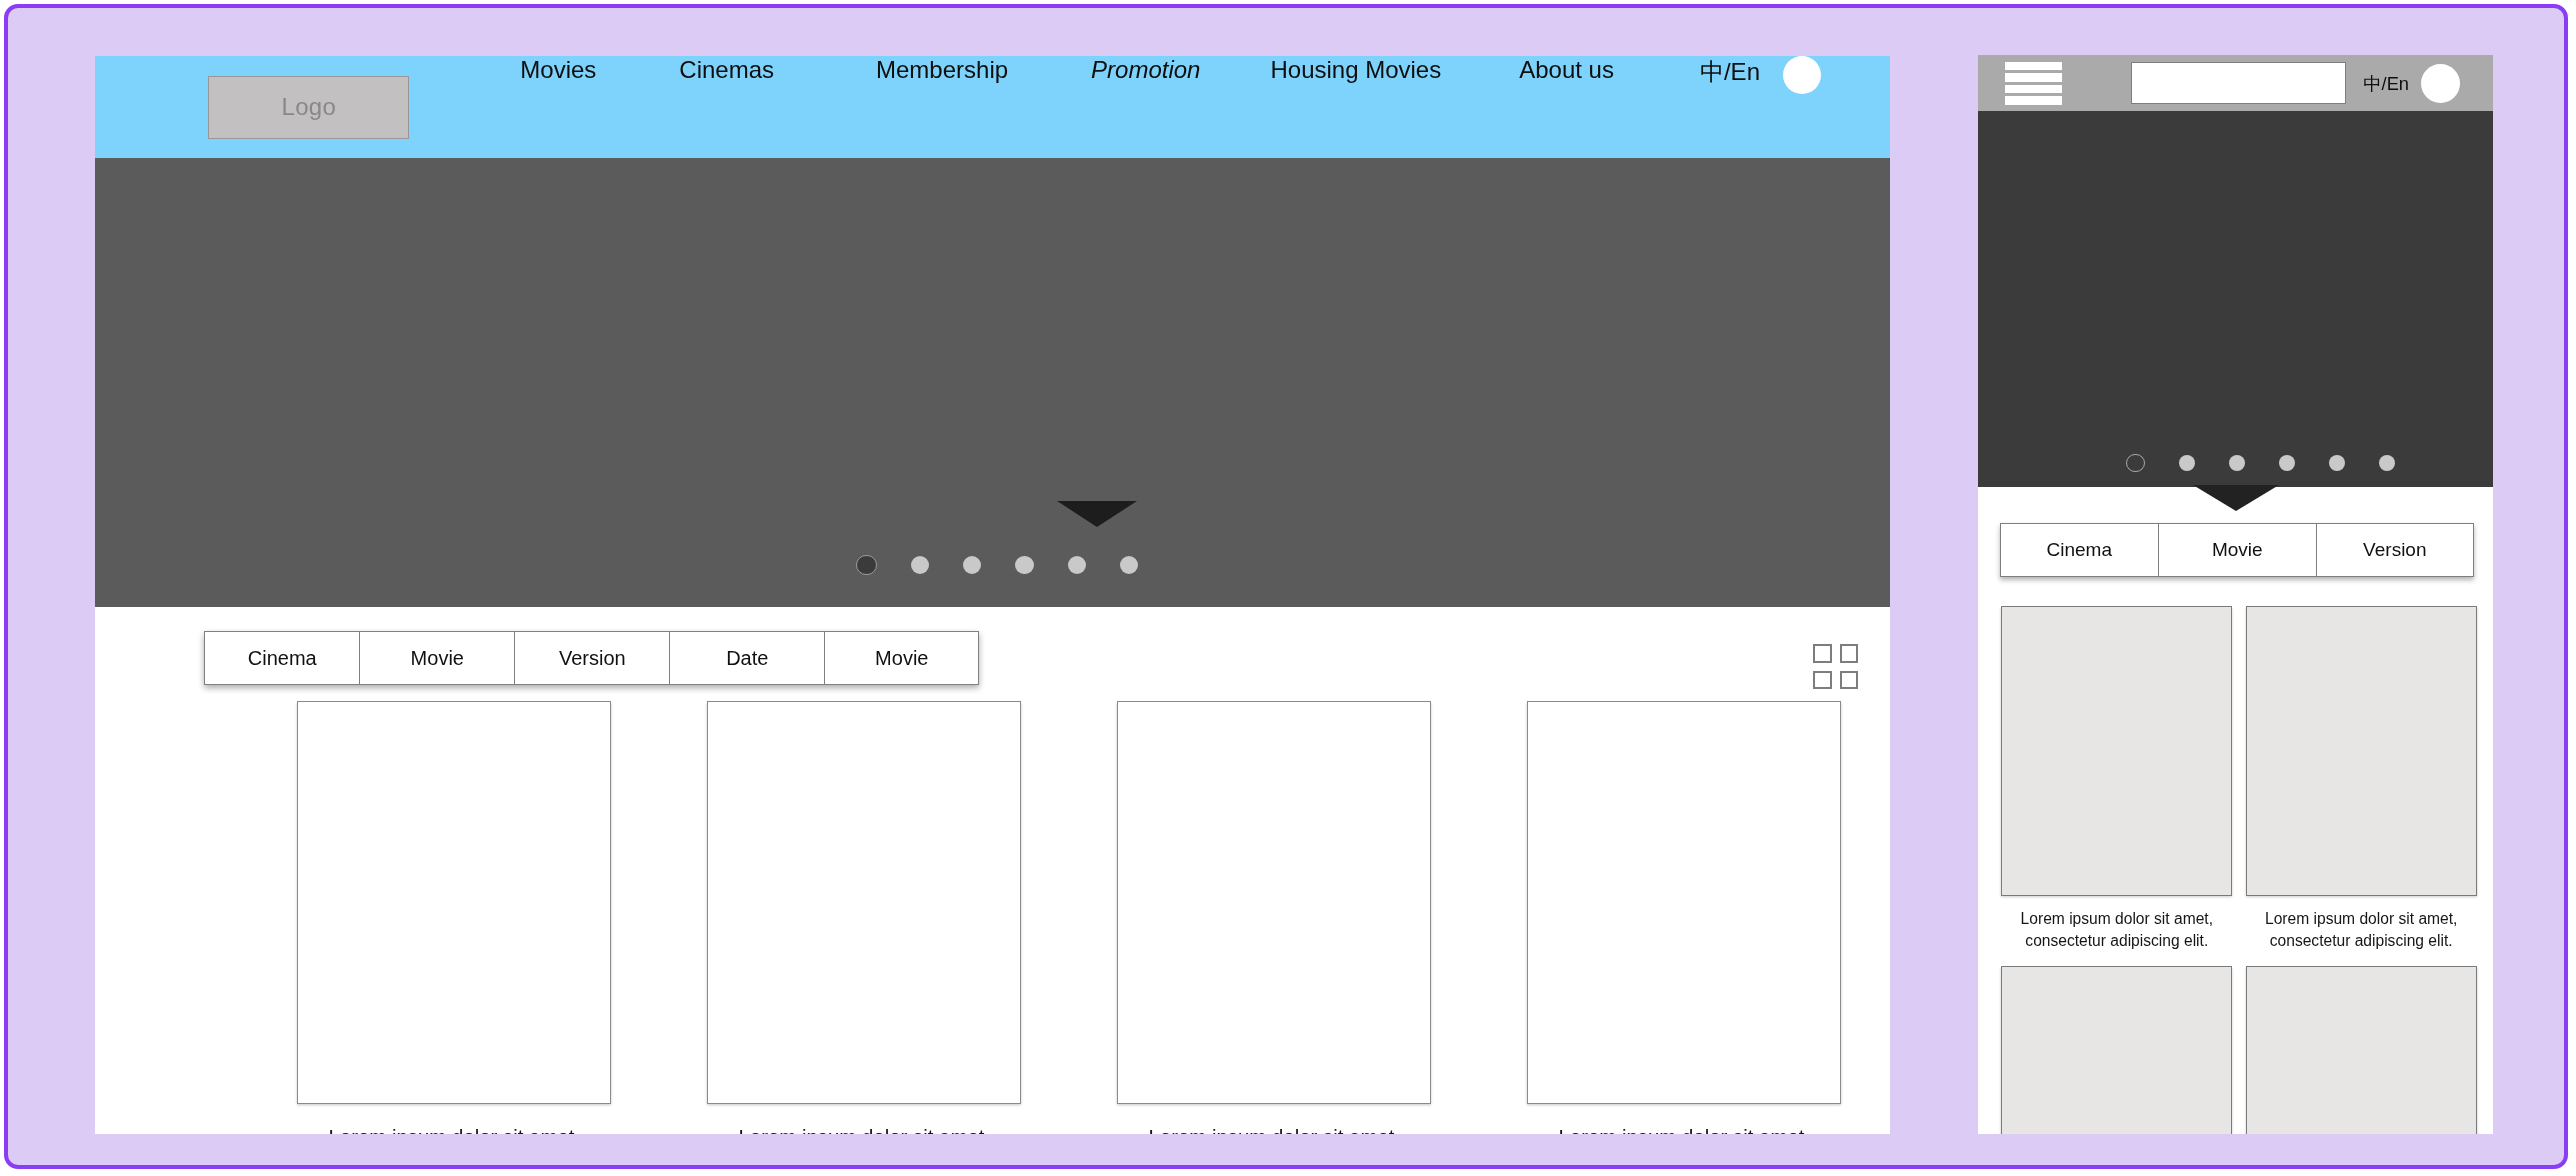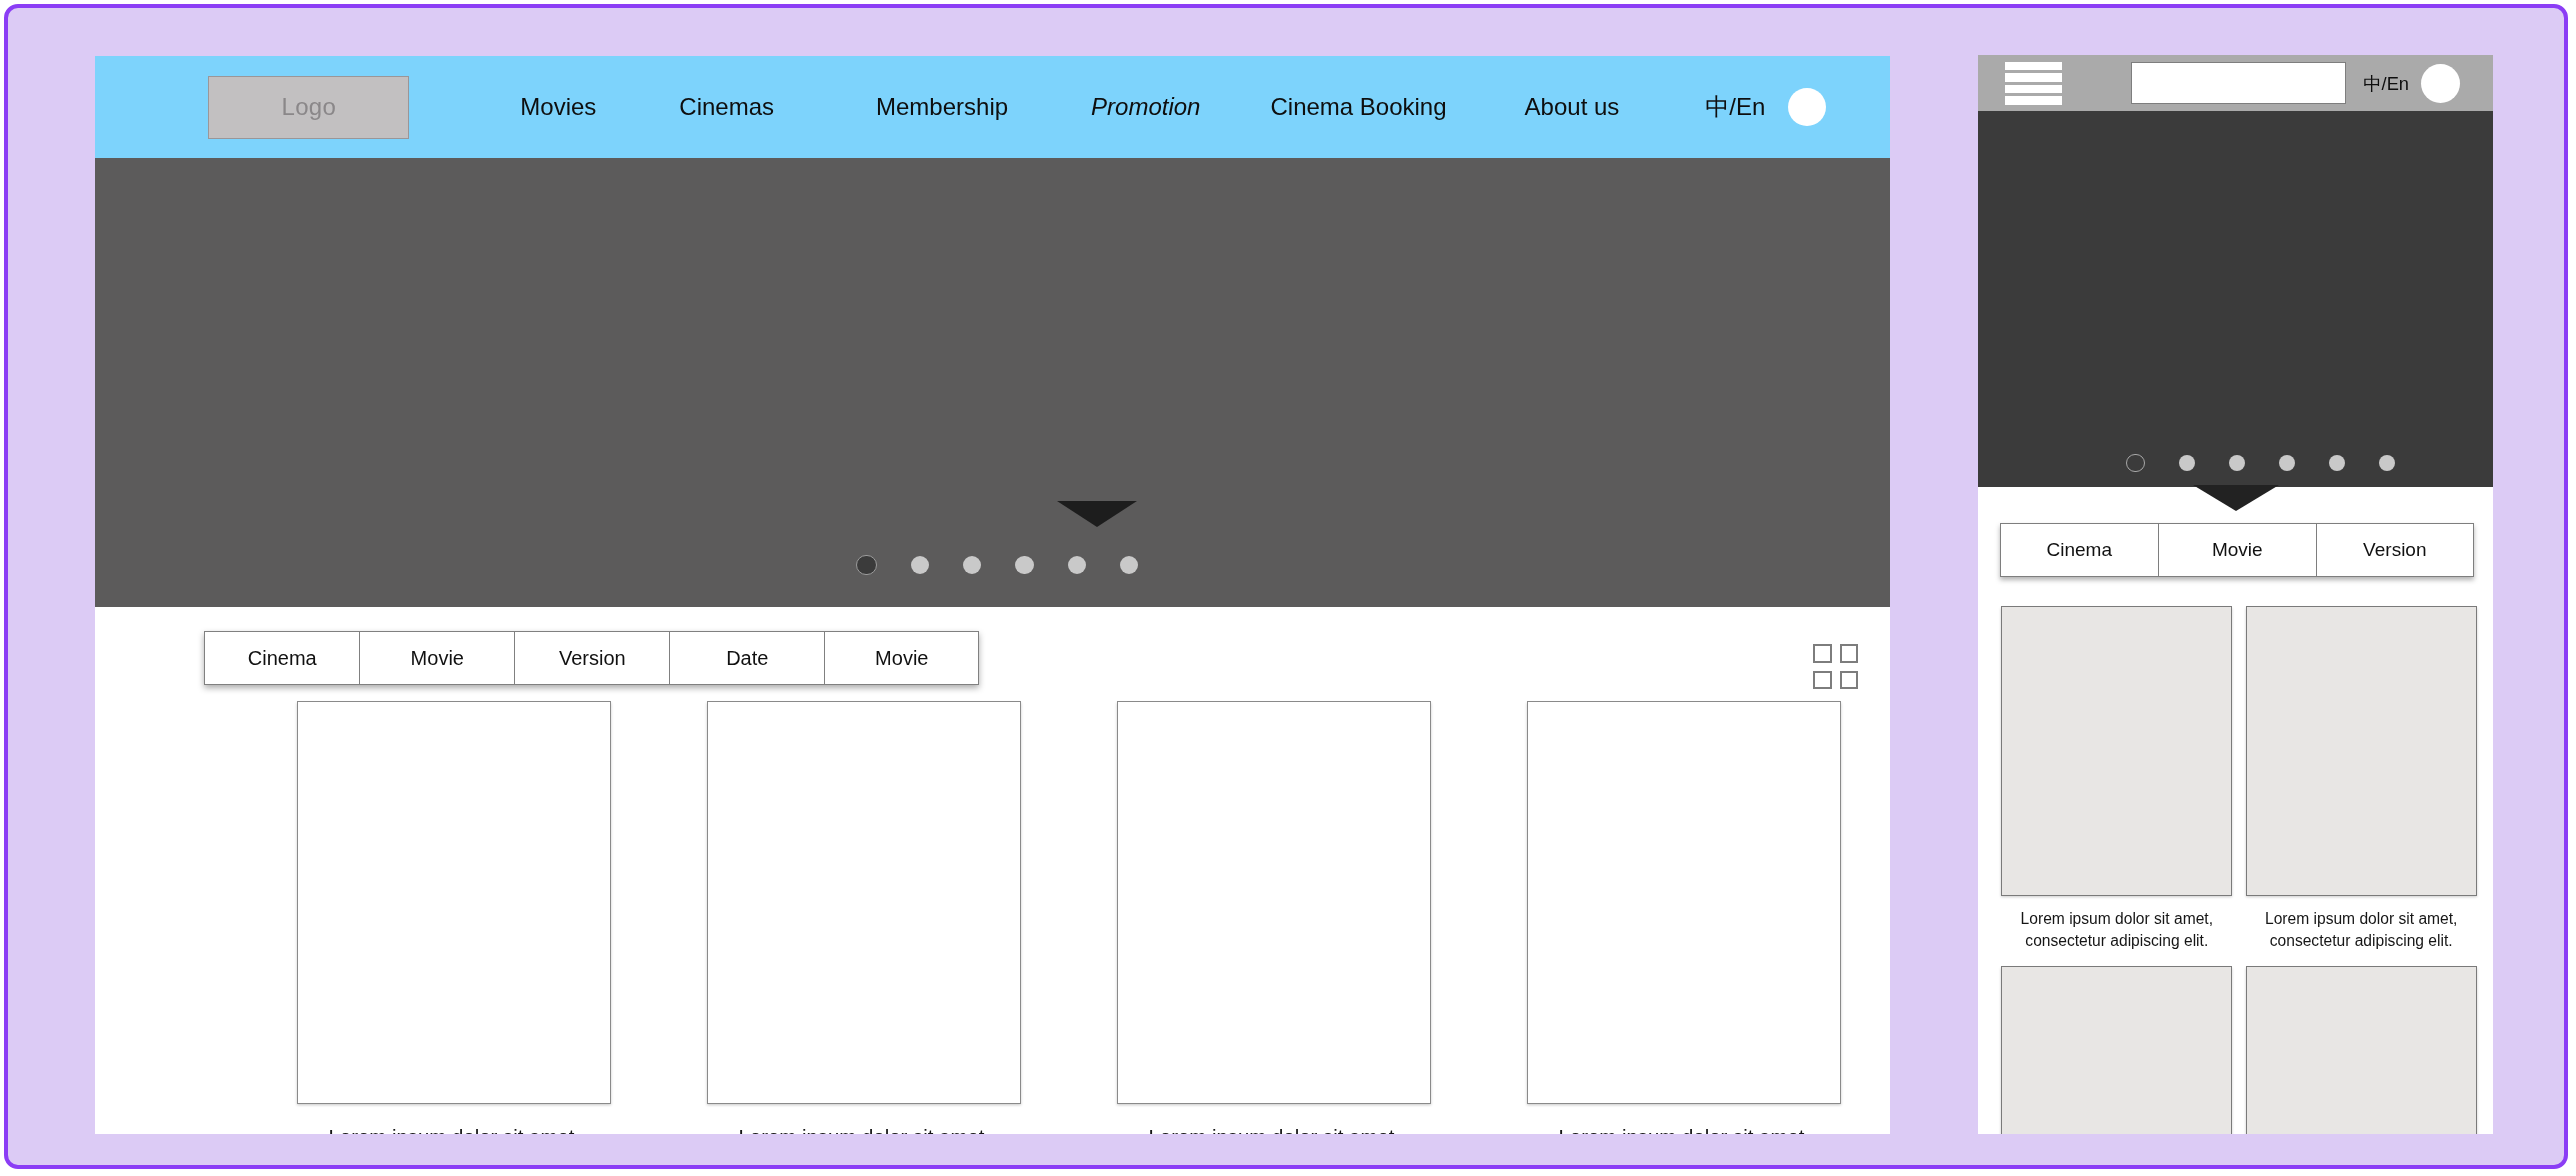--- a/index.html
+++ b/index.html
@@ -60,21 +60,20 @@
     font-size: 24px;
     color: #8A8789;
     letter-spacing: 0.3px;
   }
   .nav-links {
     position: absolute;
     left: 323px;
     top: 0;
     height: 102px;
     display: flex;
-    align-items: center;
   }
   .nav-link {
     color: #0e0e0e;
     font-size: 24px;
     white-space: nowrap;
     padding: 0 0;
   }
   .nav-link.l0 { margin-left: 102px; }
   .nav-link.l1 { margin-left: 83px; }
   .nav-link.l2 { margin-left: 102px; }
@@ -359,21 +358,21 @@
   <div id="desktop">
 
     <div class="navbar">
       <div class="logo-box">Logo</div>
 
       <div class="nav-links">
         <span class="nav-link l0">Movies</span>
         <span class="nav-link l1">Cinemas</span>
         <span class="nav-link l2">Membership</span>
         <span class="nav-link l3">Promotion</span>
-        <span class="nav-link l4">Cinema Booking</span>
+        <span class="nav-link l4">Housing Movies</span>
         <span class="nav-link l5">About us</span>
         <span class="nav-lang">中/En</span>
         <span class="nav-avatar"></span>
       </div>
     </div>
 
     <div class="hero">
       <div class="hero-dots">
         <span class="dot active"></span>
         <span class="dot"></span>

